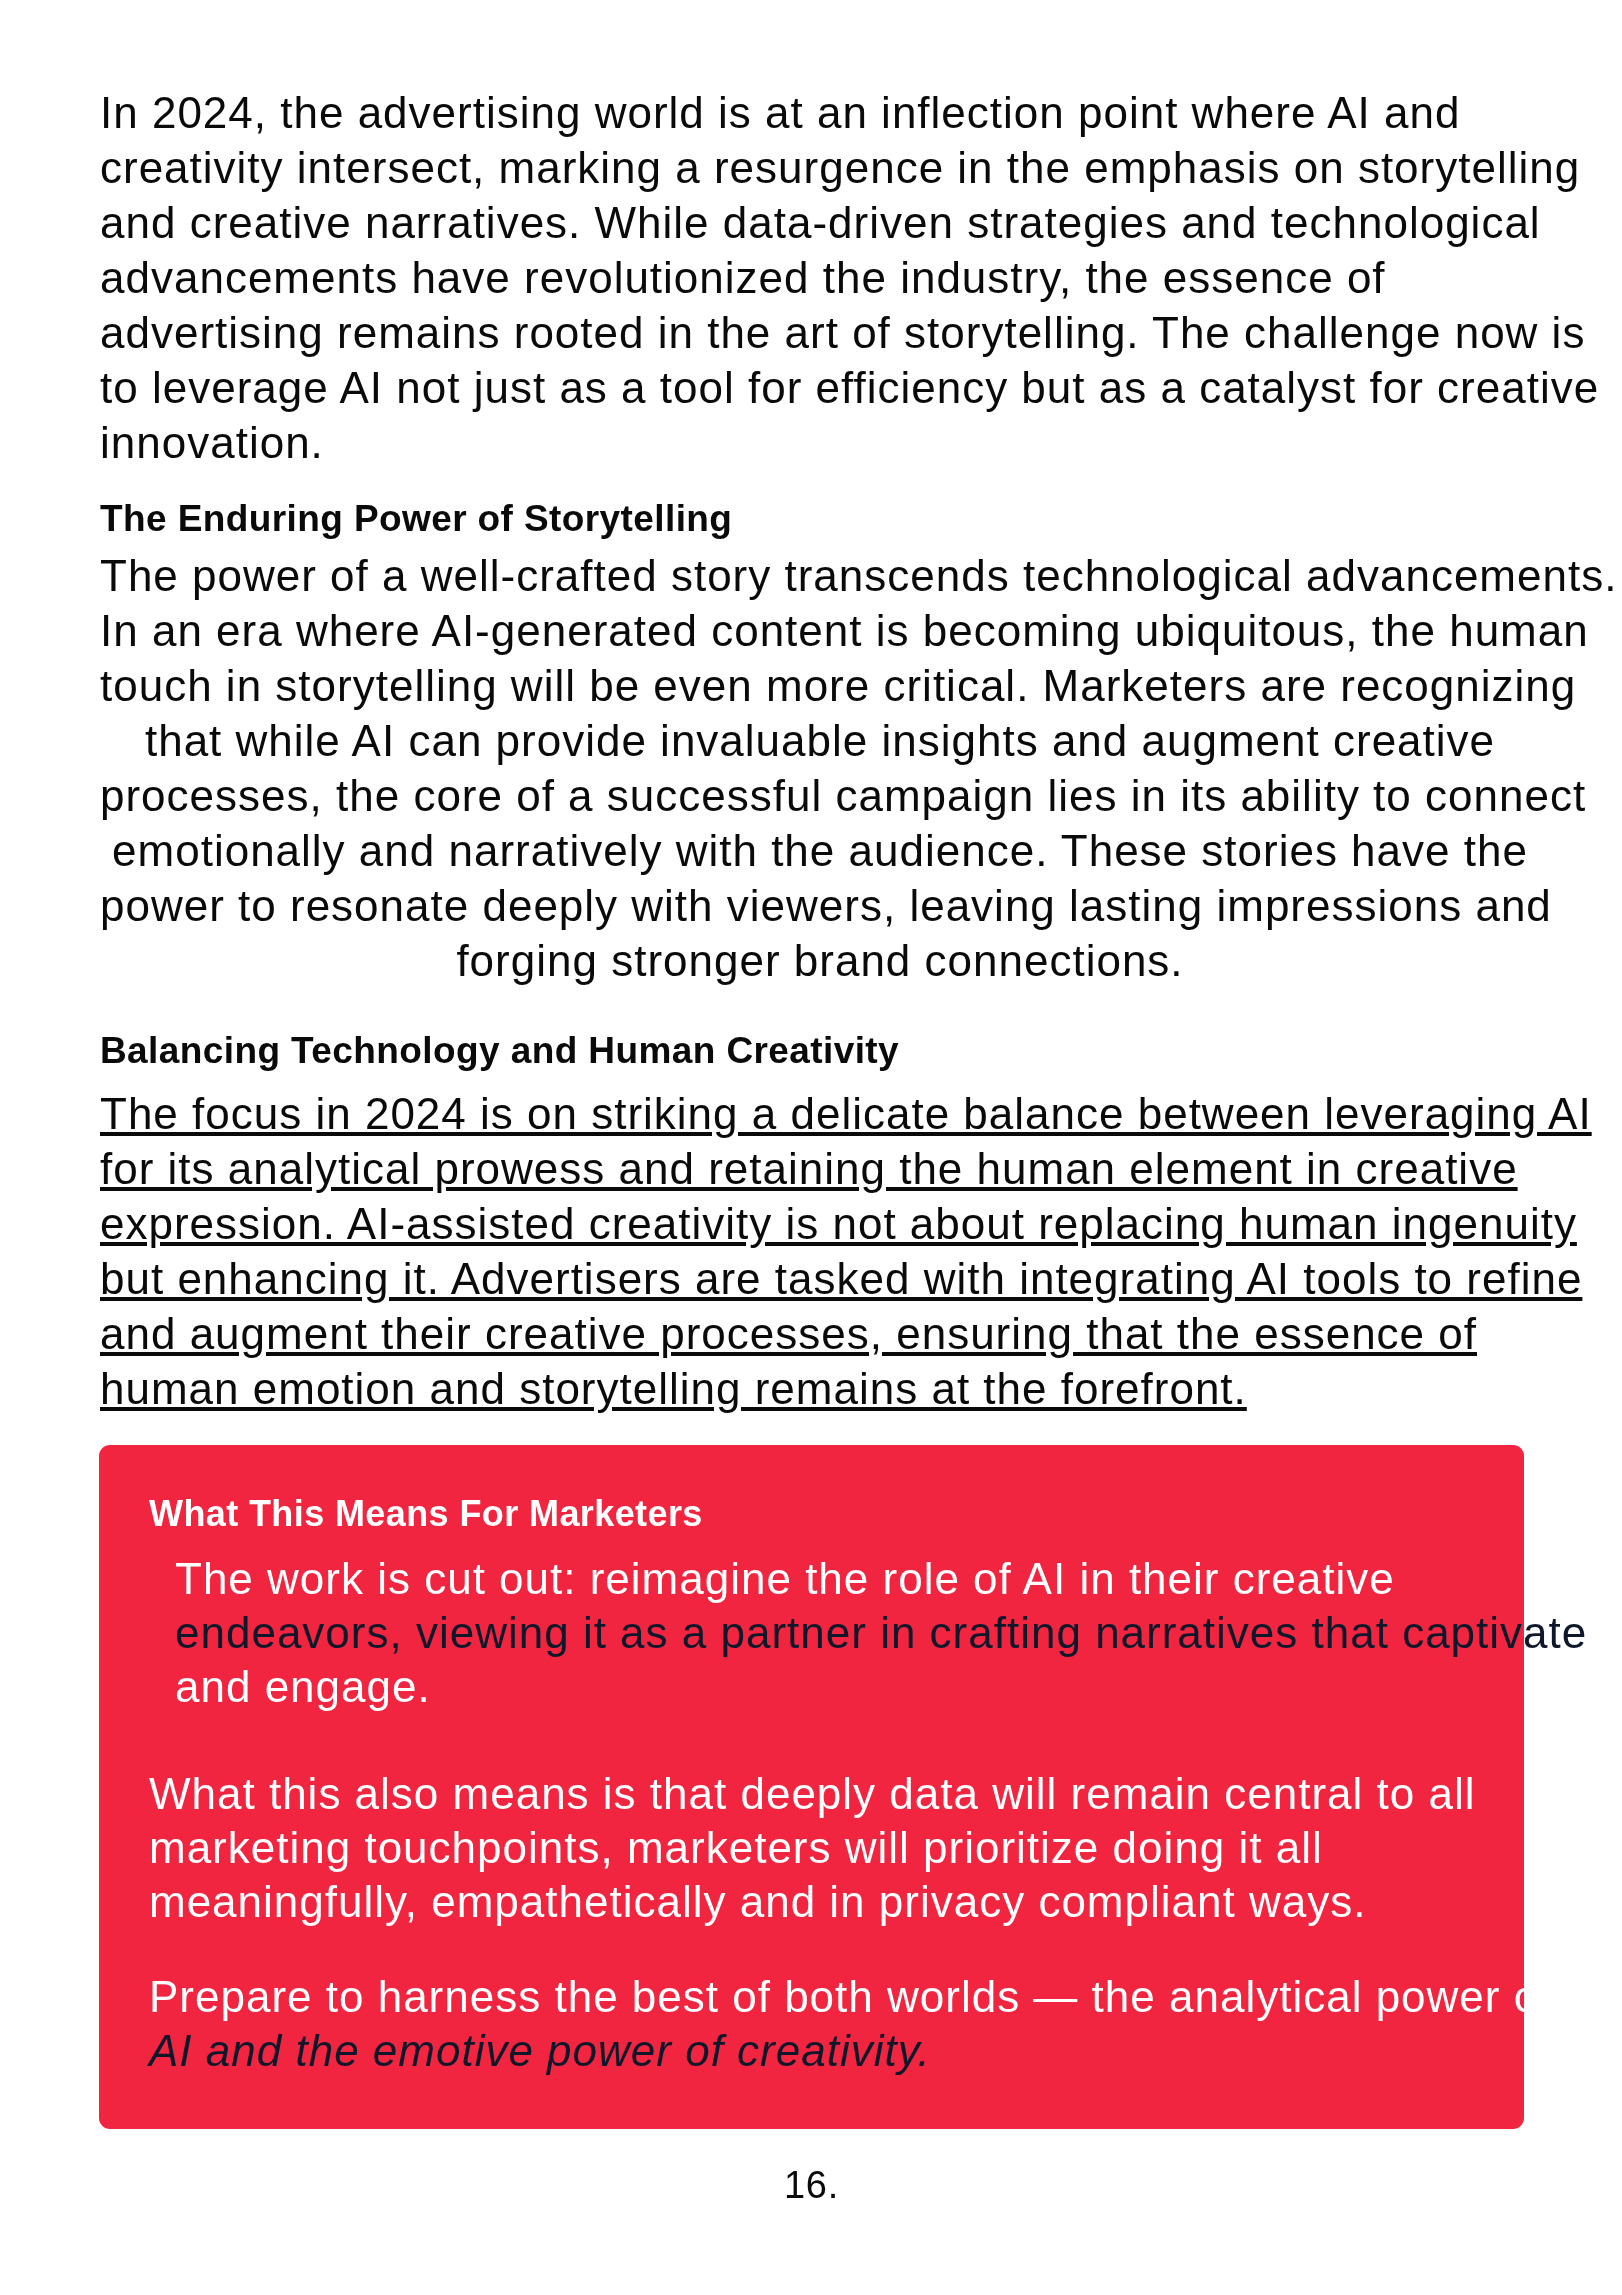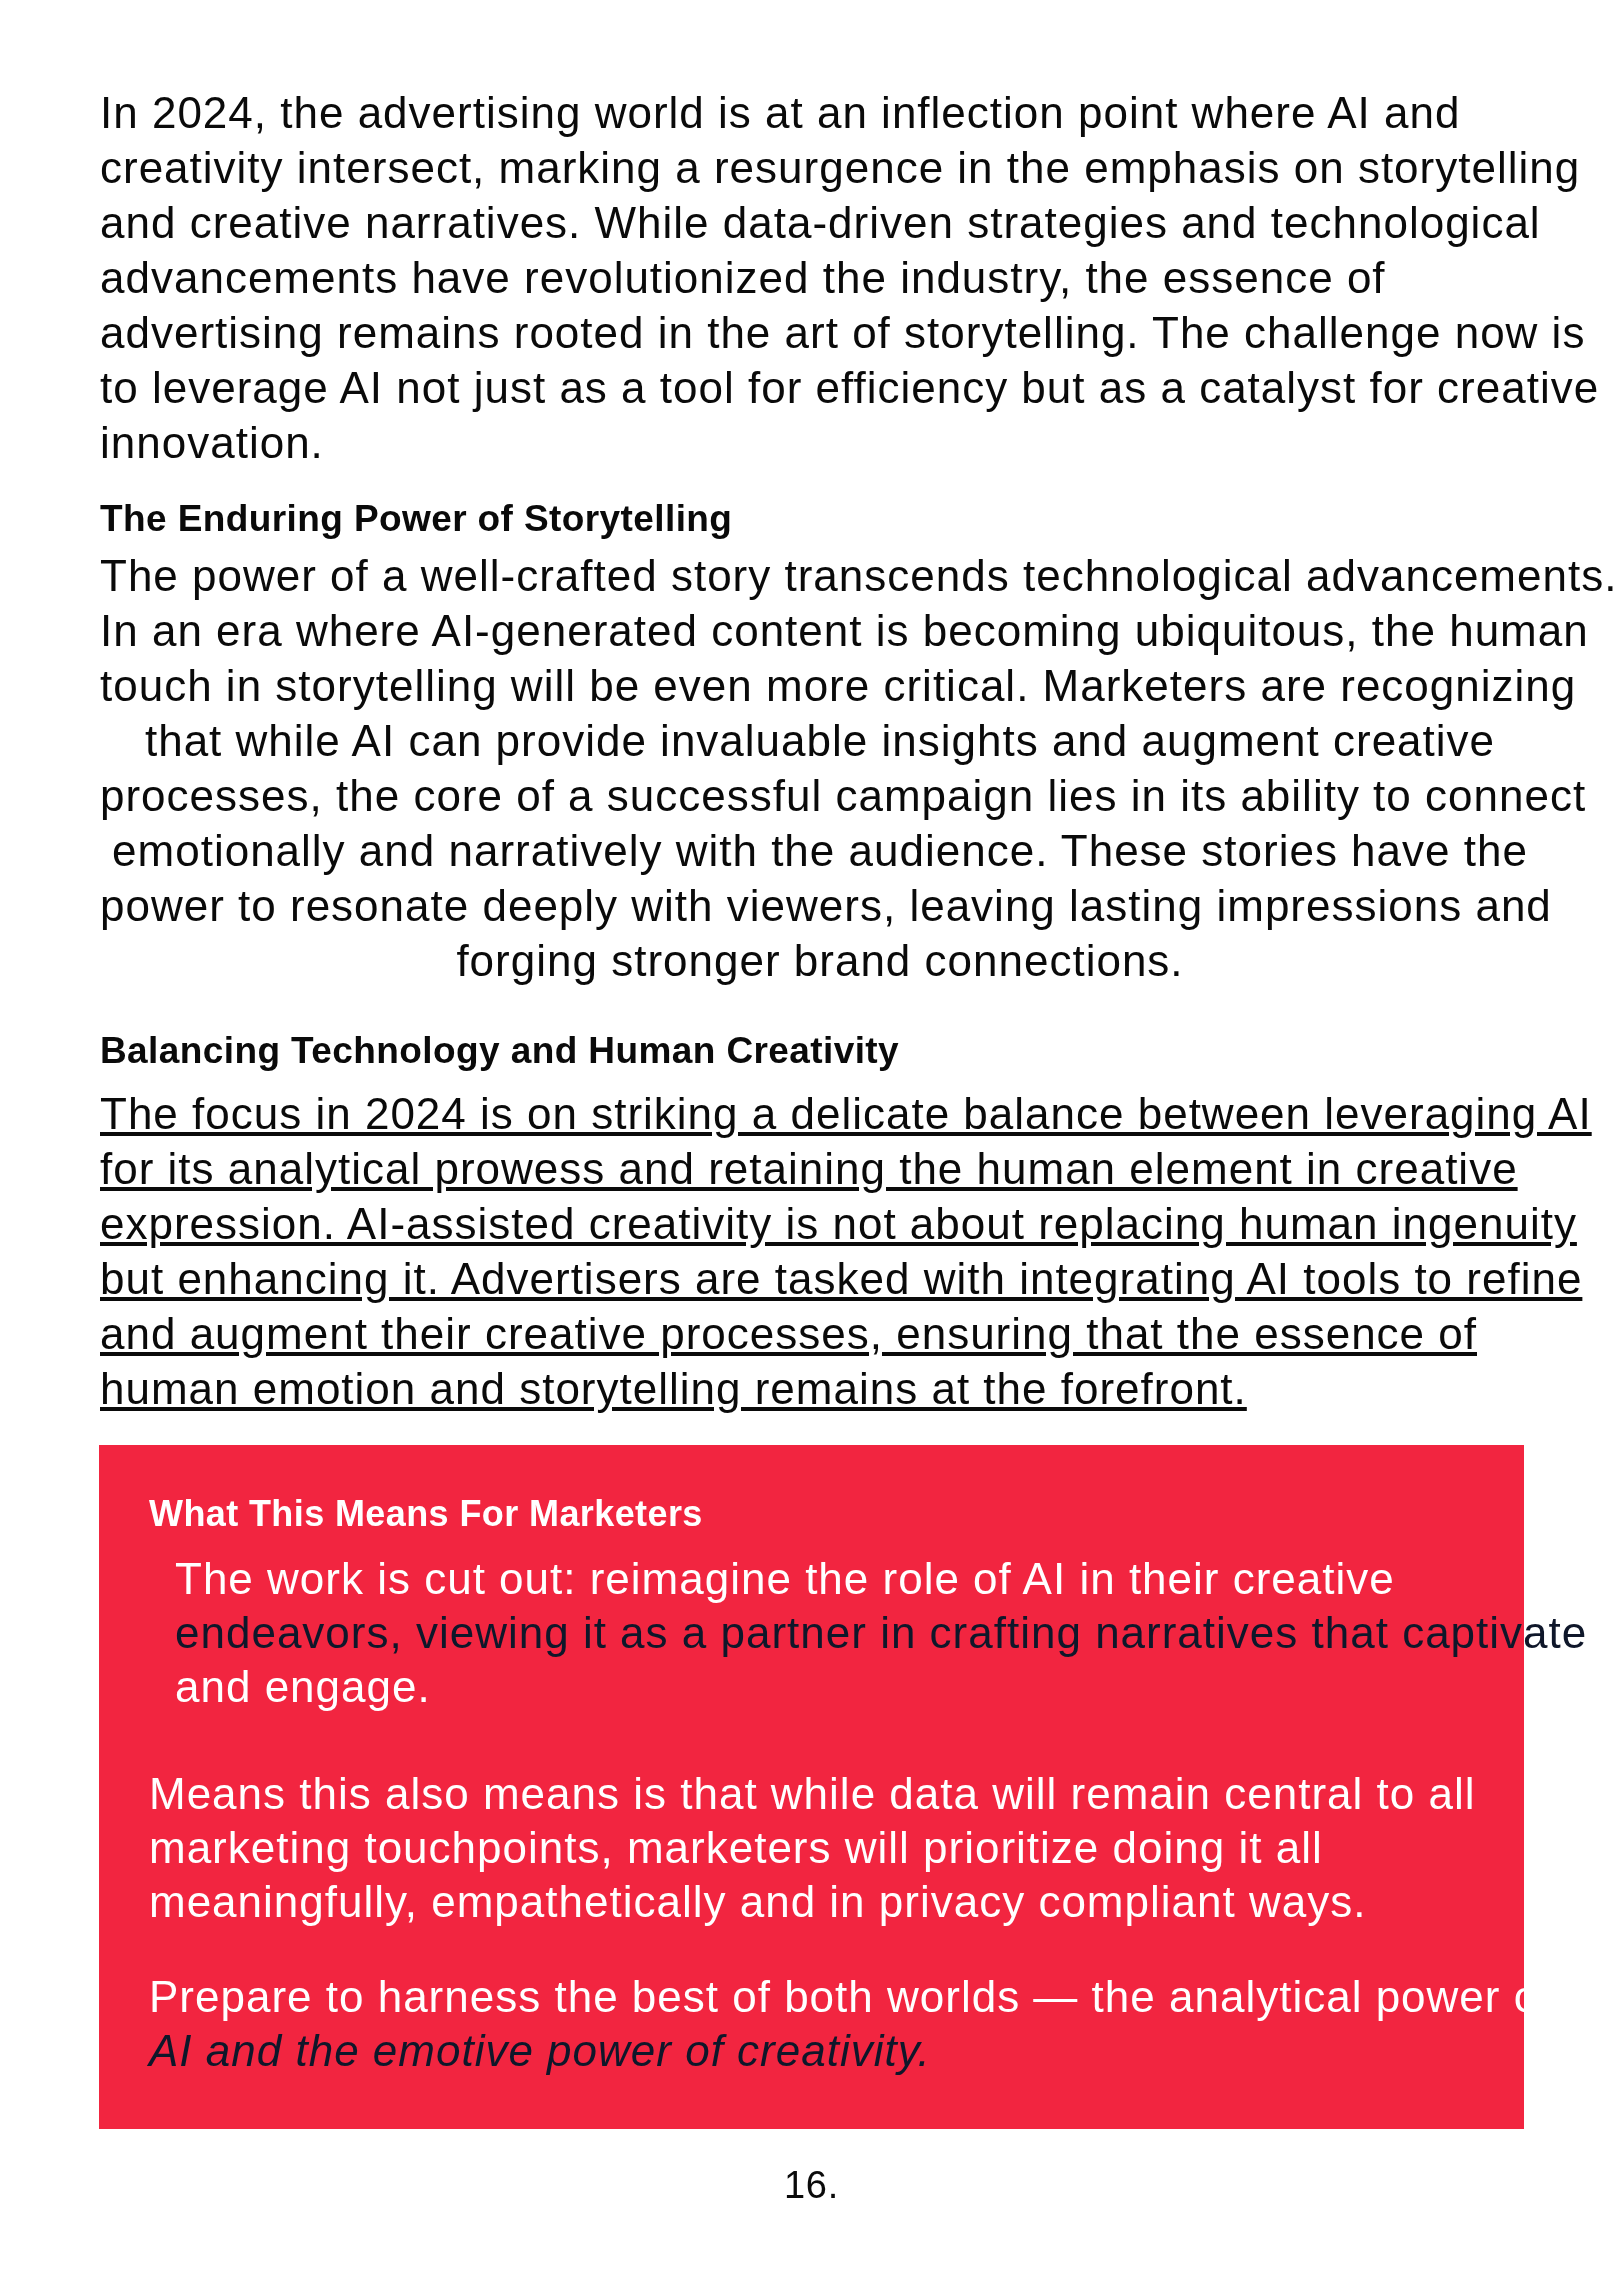--- a/index.html
+++ b/index.html
@@ -10,21 +10,21 @@
   .line { display: block; white-space: nowrap; height: 55px; line-height: 55px;
           font-size: 44px; letter-spacing: 1px; font-weight: 400; }
   .heading { display: block; white-space: nowrap; font-weight: 700; font-size: 37px;
              letter-spacing: 0.4px; line-height: 55px; height: 55px; }
   #p1 { top: 85px; }
   #h1 { top: 491px; }
   #p2 { top: 548px; text-align: center; }
   #h2 { top: 1023px; }
   #p3 { top: 1086px; text-decoration: underline; }
   .callout { position: absolute; left: 99px; top: 1445px; width: 1425px; height: 684px;
-             background: #F22540; }
+             background: #F22540; border-radius: 11px; }
   .callout .inner { position: absolute; left: 50px; top: 0; width: 1361px; color: #ffffff; }
   .callout .heading { position: absolute; top: 41px; left: 0; color: #ffffff; font-size: 36px; }
   .callout .para { position: absolute; left: 0; }
   .callout .line { color: #ffffff; height: 54px; line-height: 54px; }
   #cp1 { top: 107px; margin-left: 26px; }
   #cp2 { top: 322px; }
   #cp3 { top: 525px; }
   .page-number { position: absolute; top: 2159px; left: 0; width: 1623px; text-align: center;
                  font-size: 38px; line-height: 52px; color: #0a0a0a; letter-spacing: 0.7px; }
 </style>
@@ -75,21 +75,21 @@
     <div class="inner">
       <span class="heading" style="color: rgb(255, 255, 255);">What This Means For Marketers</span>
 
       <div class="para" id="cp1">
         <span class="line" style="color: rgb(255, 255, 255);">The work is cut out: reimagine the role of AI in their creative</span>
         <span class="line" style="color: #0f172a;">endeavors, viewing it as a partner in crafting narratives that captivate</span>
         <span class="line" style="color: rgb(255, 255, 255);">and engage.</span>
       </div>
 
       <div class="para" id="cp2">
-        <span class="line" style="color: rgb(255, 255, 255);">Means this also means is that while data will remain central to all</span>
+        <span class="line" style="color: rgb(255, 255, 255);">What this also means is that deeply data will remain central to all</span>
         <span class="line" style="color: rgb(255, 255, 255);">marketing touchpoints, marketers will prioritize doing it all</span>
         <span class="line" style="color: rgb(255, 255, 255);">meaningfully, empathetically and in privacy compliant ways.</span>
       </div>
 
       <div class="para" id="cp3">
         <span class="line" style="color: rgb(255, 255, 255);">Prepare to harness the best of both worlds — the analytical power of</span>
         <span class="line" style="color: #0f172a; font-style: italic;">AI and the emotive power of creativity.</span>
       </div>
     </div>
   </div>

